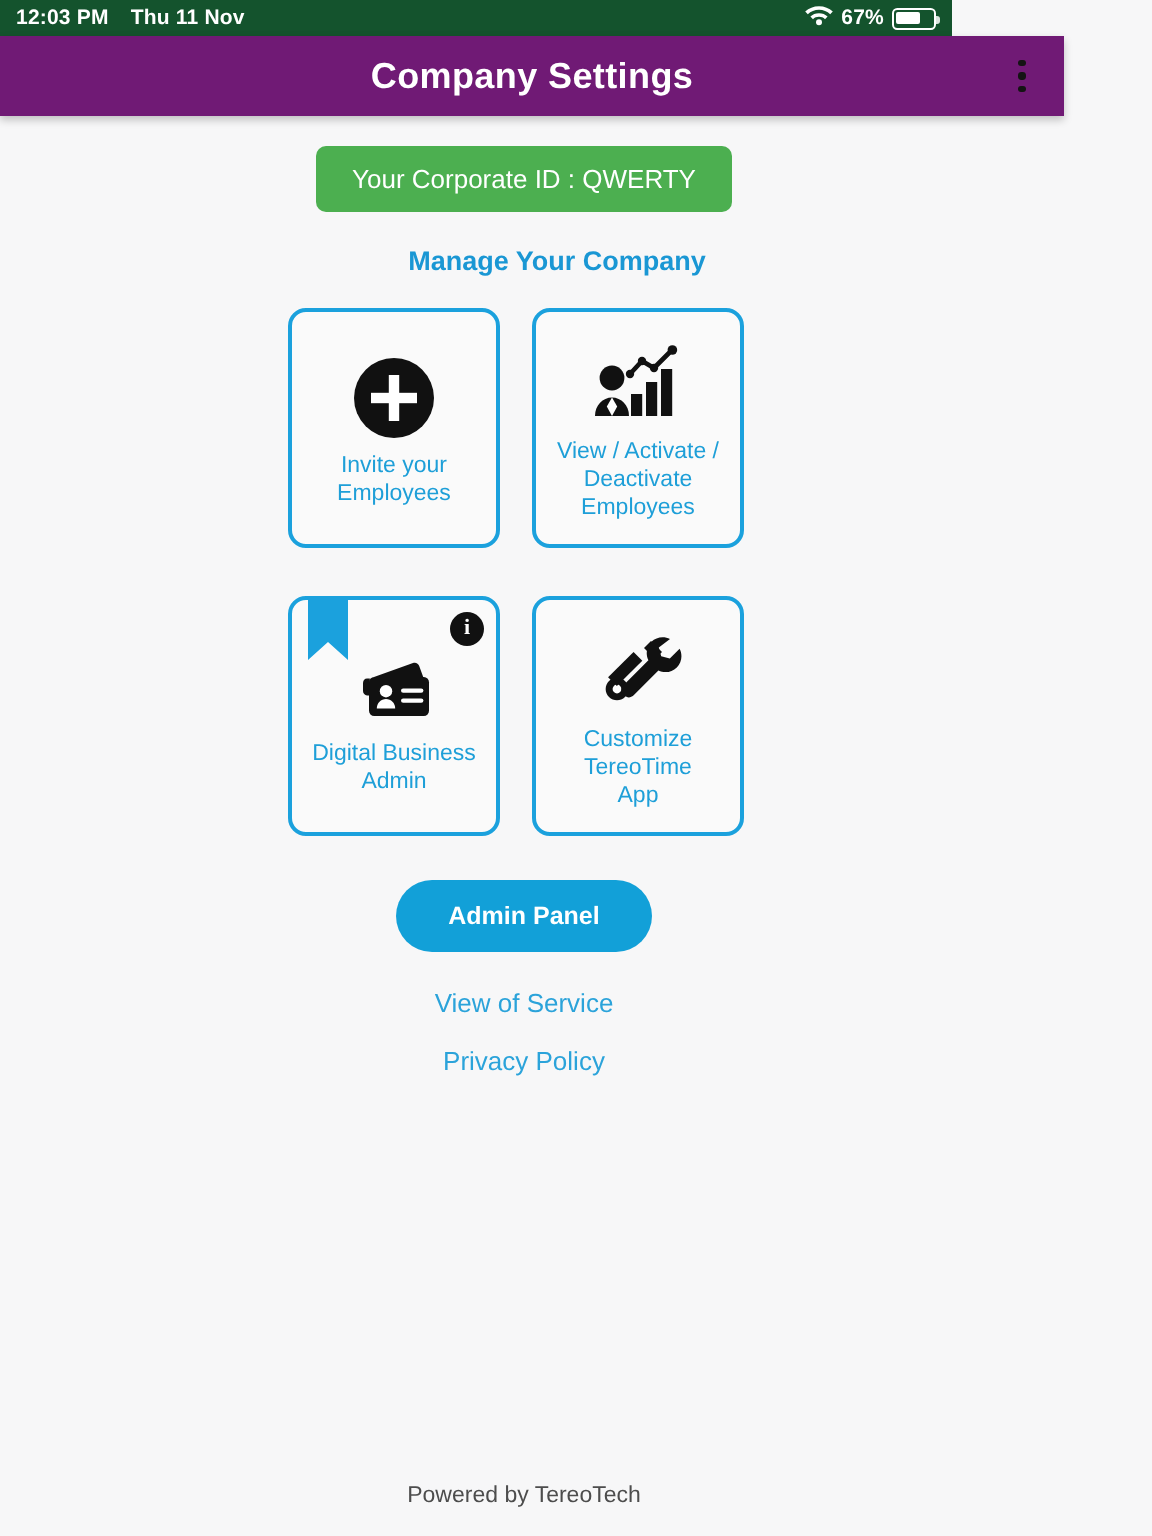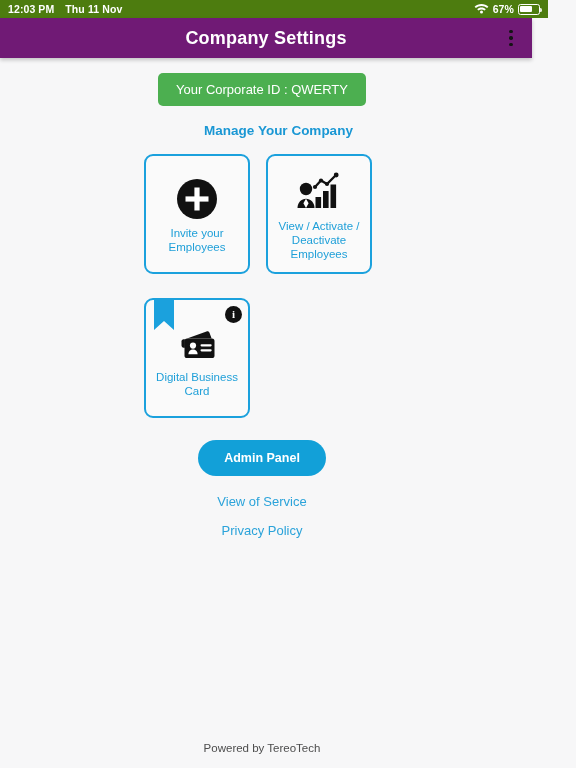--- a/index.html
+++ b/index.html
@@ -13,23 +13,23 @@
   body {
     font-family: "Liberation Sans", sans-serif;
     background: #f7f7f8;
     position: relative;
   }
 
   
   .statusbar {
     position: absolute;
     top: 0; left: 0;
-    width: 548px;
+    width: 476px;
     height: 18px;
-    background: #4d7c0f;
+    background: #14532d;
     display: flex;
     align-items: center;
     padding: 0 8px;
     color: #ffffff;
     font-size: 10.5px;
     font-weight: bold;
     letter-spacing: 0.1px;
   }
   .sb-time { margin-right: 11px; }
   .sb-date { }
@@ -327,24 +327,44 @@
 
           <circle cx="20" cy="23.6" r="3.1" fill="#ffffff"></circle>
           <path d="M15.4 32.2c0-2.7 2.1-4.7 4.6-4.7s4.6 2 4.6 4.7z" fill="#ffffff"></path>
 
           <rect x="27.5" y="22.2" width="11.2" height="2.2" rx="1.1" fill="#ffffff"></rect>
           <rect x="27.5" y="27.2" width="11.2" height="2.2" rx="1.1" fill="#ffffff"></rect>
         </svg>
       </div>
       <div class="card-label">
         <div>Digital Business</div>
-        <div>Card</div>
+        <div>Admin</div>
       </div>
     </div>
 
+    <div class="card">
+      <div class="card-icon">
+        <svg width="44" height="42" viewBox="0 0 44 42">
+
+          <g transform="rotate(0)">
+            <path d="M7.5 33.5c-2.2-2.2-2.2-5.8 0-8s5.8-2.2 8 0 2.2 5.8 0 8-5.8 2.2-8 0z" fill="#111111"></path>
+            <circle cx="11.5" cy="29.5" r="2.2" fill="#ffffff"></circle>
+            <rect x="12.5" y="10.5" width="6.2" height="18" transform="rotate(45 15.6 19.5)" fill="#111111"></rect>
+            <path d="M28.5 5.5l5.5 5.5-3.5 3.5-5.5-5.5z" fill="#111111"></path>
+          </g>
+
+          <path d="M38 4.5c-3-1.6-6.8-1.1-9.3 1.4-2.5 2.5-3 6.2-1.5 9.2L14.6 27.7c-1.2 1.2-1.2 3.2 0 4.5l.6.6c1.2 1.2 3.2 1.2 4.5 0l12.5-12.6c3 1.5 6.7 1 9.2-1.5s3-6.3 1.4-9.3l-4.9 4.9-4.3-1.2-1.2-4.3z" fill="#111111"></path>
+        </svg>
+      </div>
+      <div class="card-label">
+        <div>Customize</div>
+        <div>TereoTime</div>
+        <div>App</div>
+      </div>
+    </div>
 
   </div>
 
   <button class="admin-btn">Admin Panel</button>
 
   <a class="link" href="#">View of Service</a>
   <a class="link second" href="#">Privacy Policy</a>
 
 </div>
 

